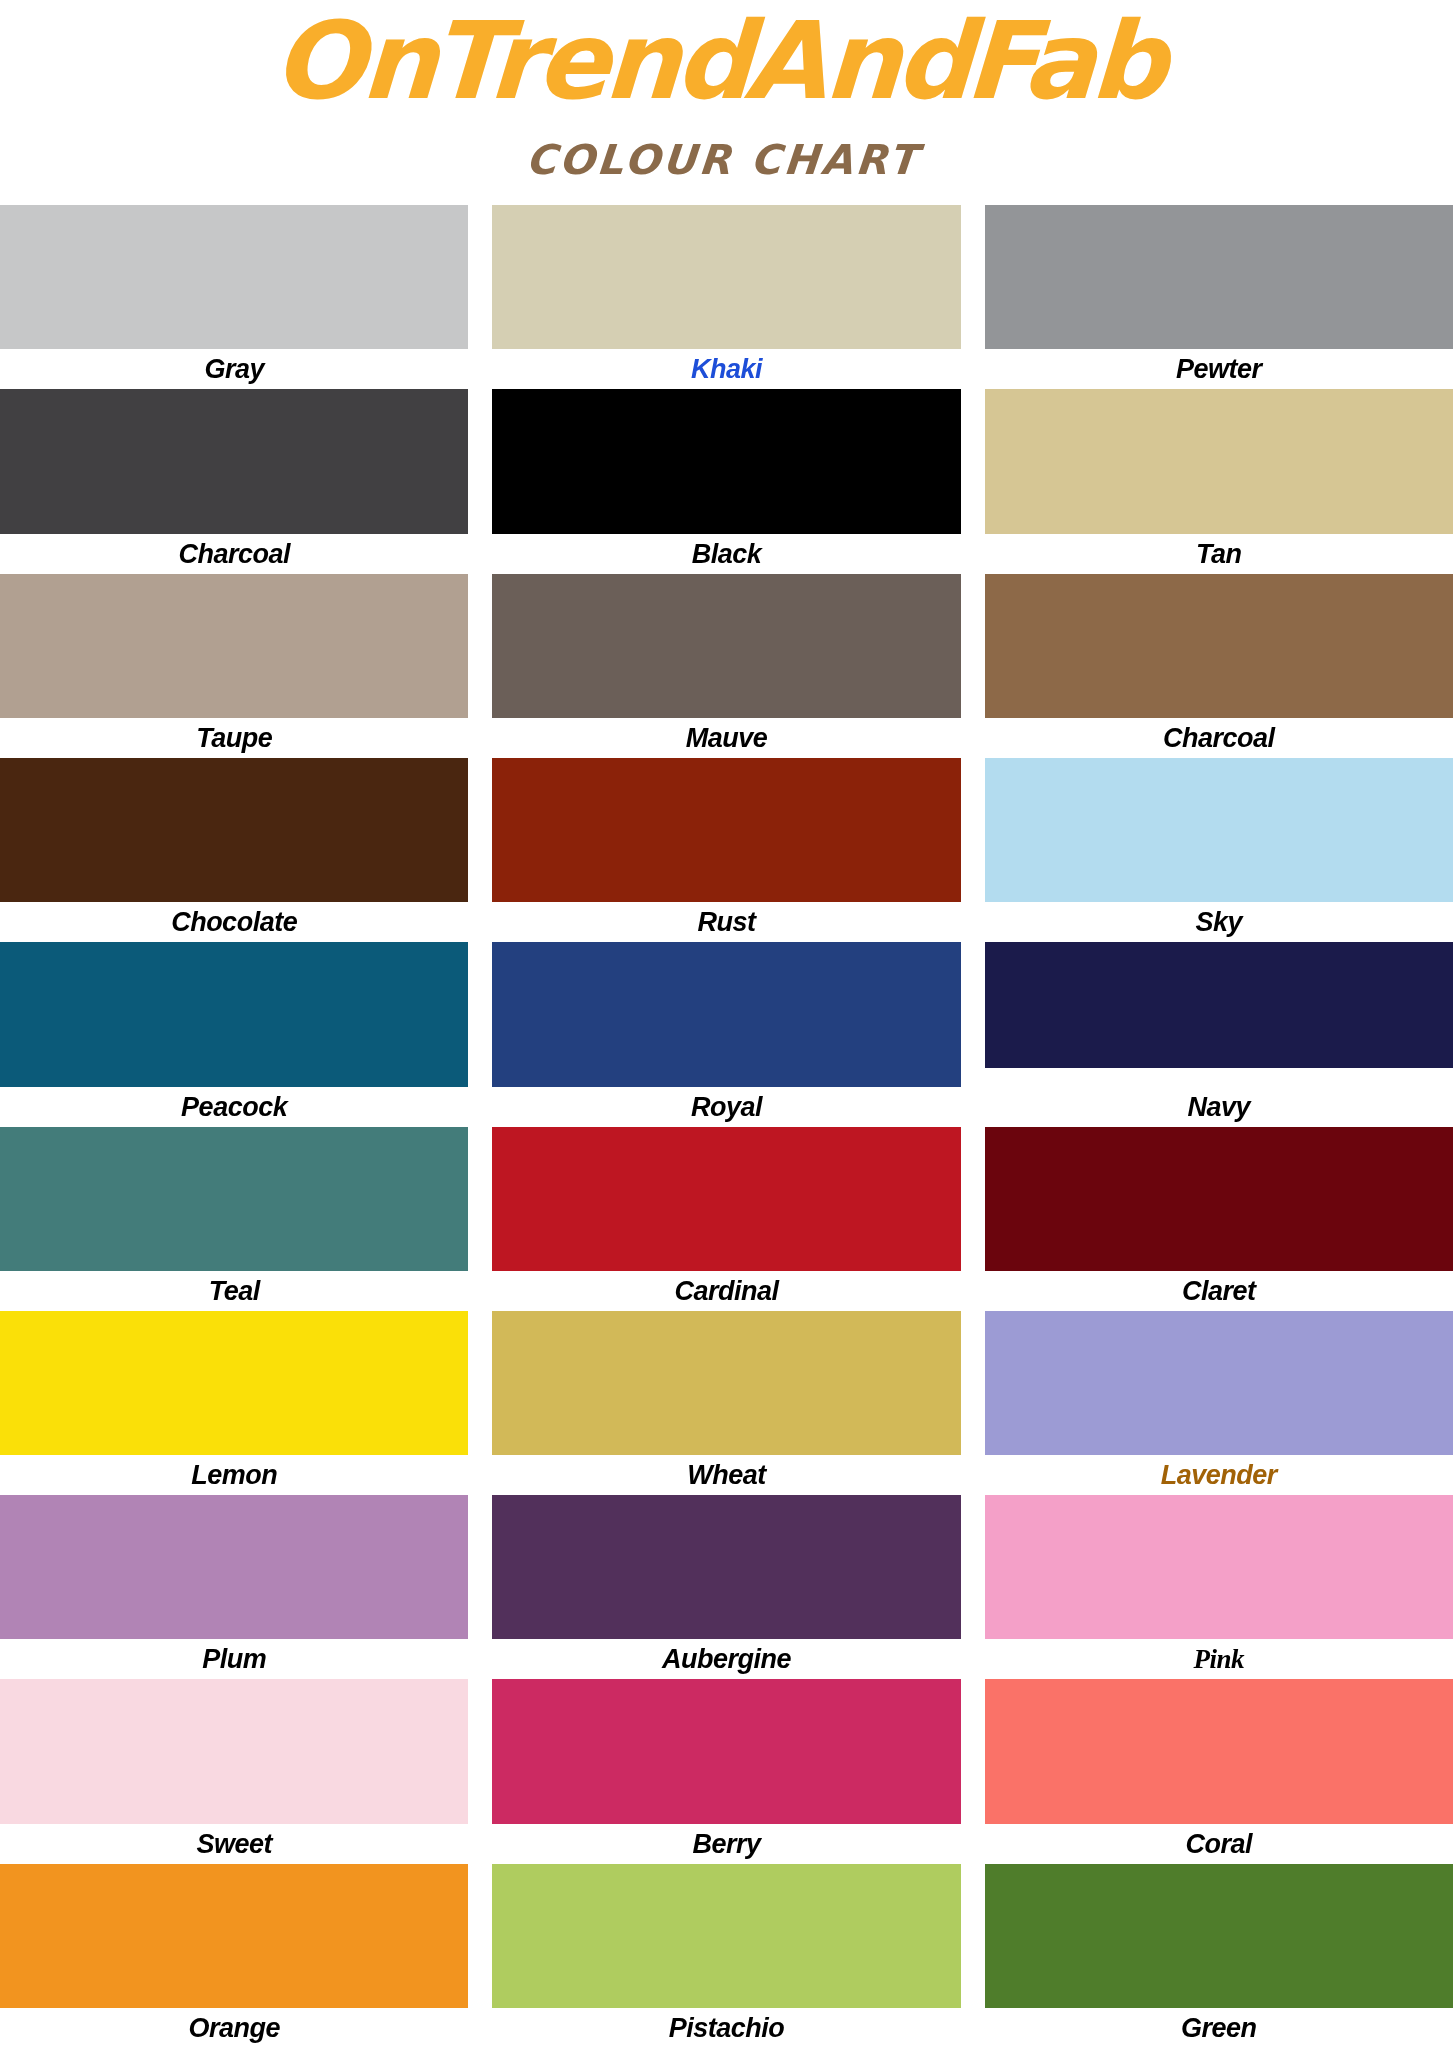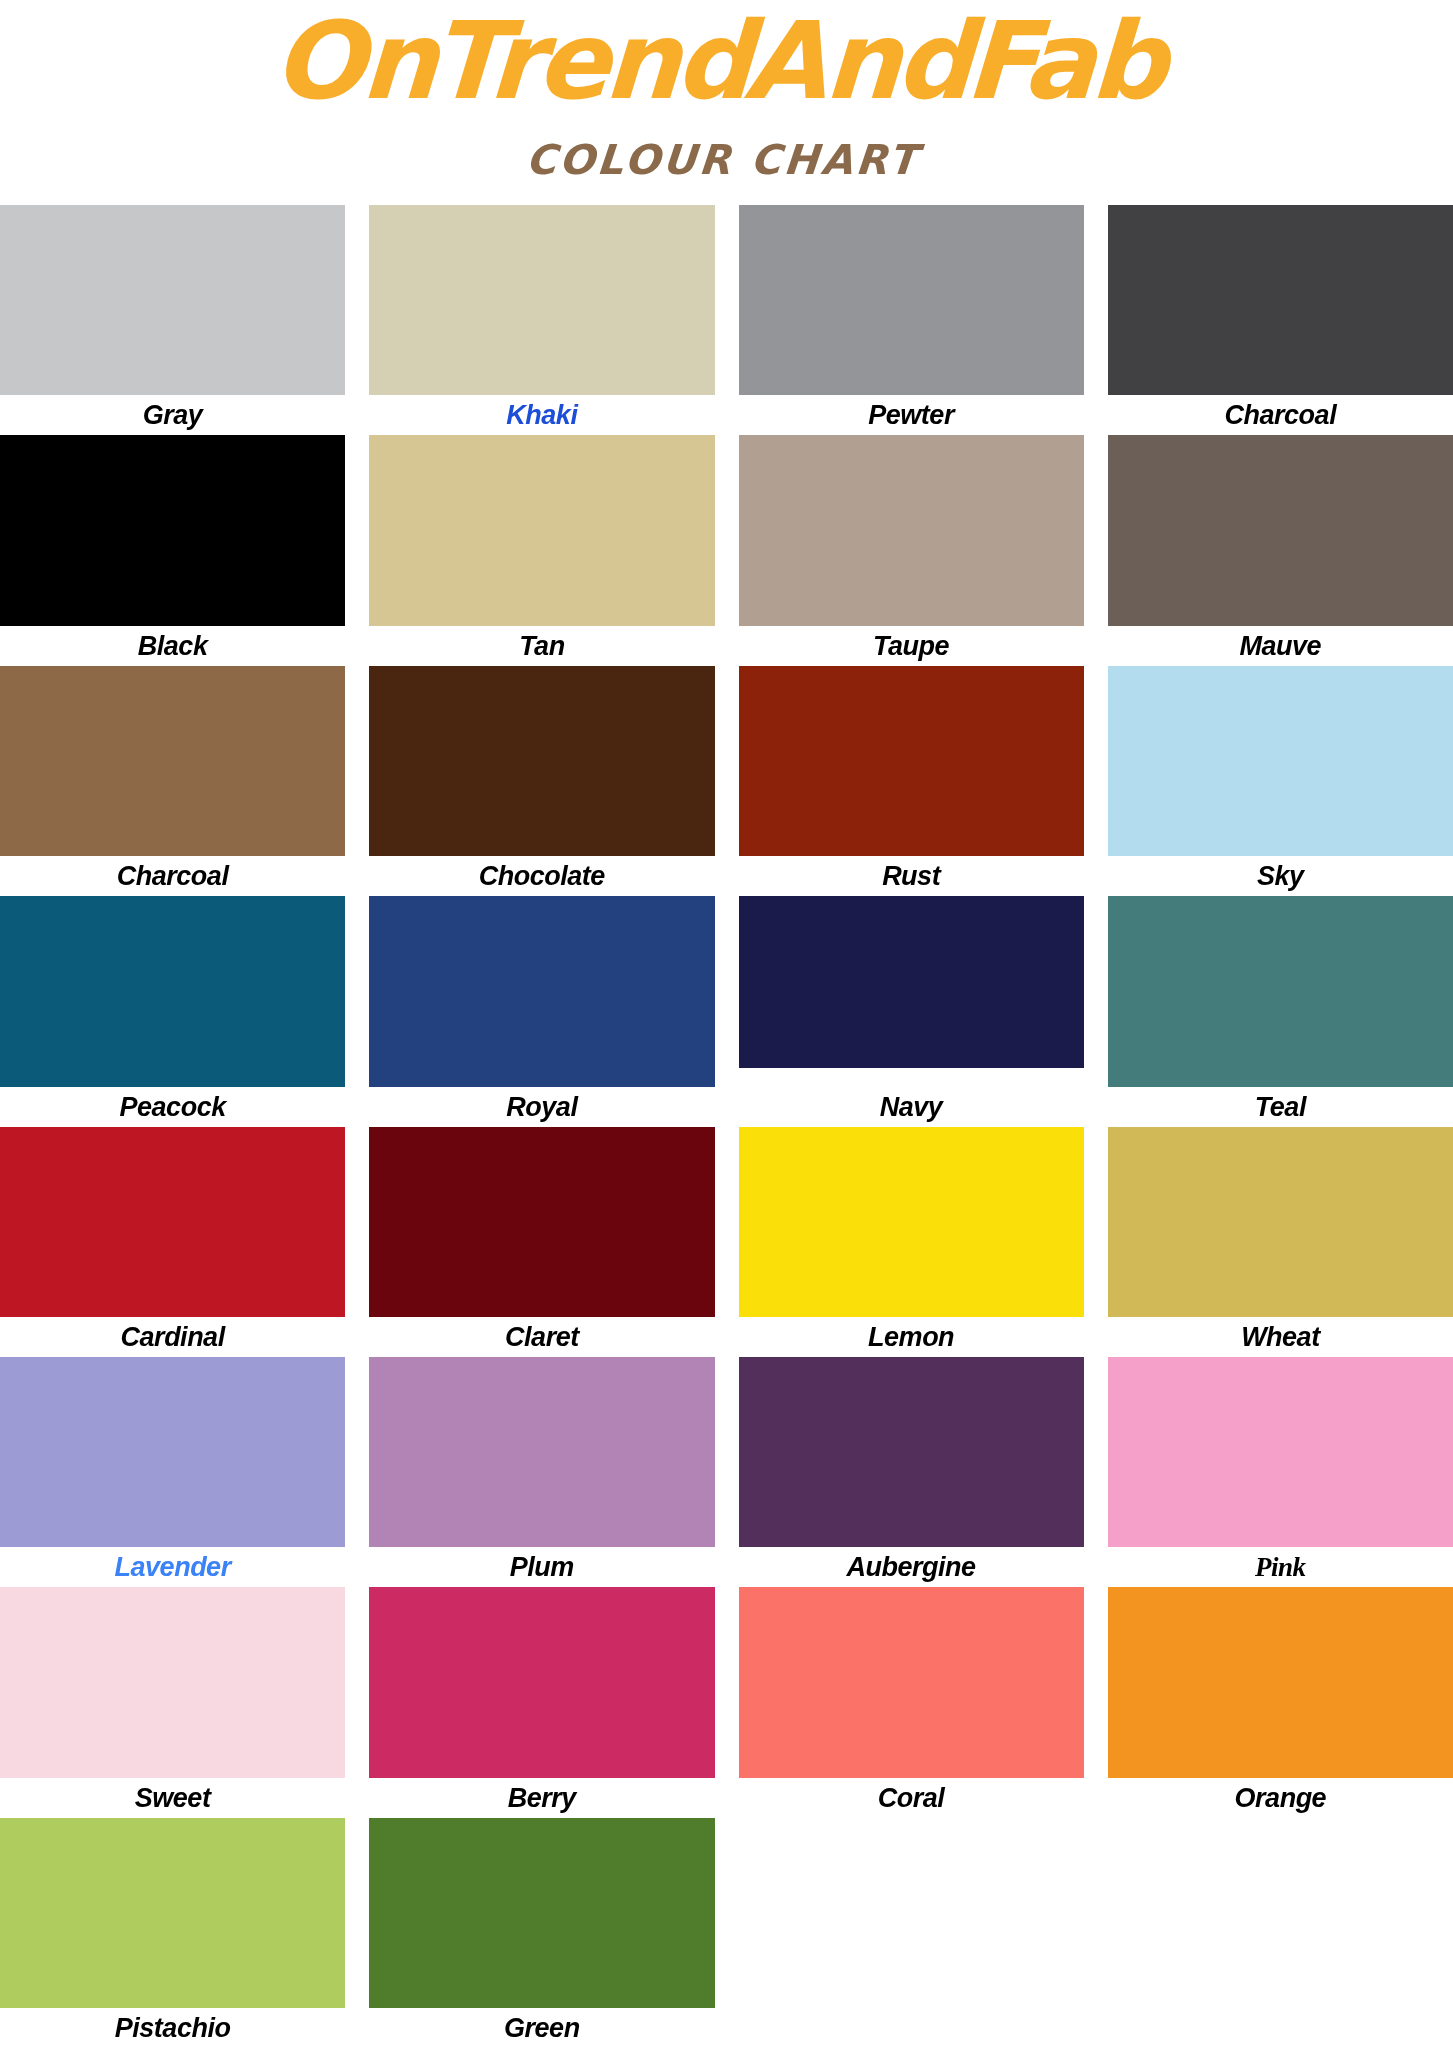--- a/index.html
+++ b/index.html
@@ -110,21 +110,21 @@
 </head>
 <body>
 
 <div class="page" style="background: rgb(255, 255, 255);">
 
   <div class="header">
     <div class="brand-logo" style="color: rgb(249, 174, 43);">OnTrendAndFab</div>
     <div class="brand-subtitle" style="color: rgb(138, 106, 74);">COLOUR CHART</div>
   </div>
 
-  <div class="swatch-grid" style="grid-template-columns: repeat(4, 1fr);">
+  <div class="swatch-grid" style="grid-template-columns: repeat(3, 1fr);">
 
   <div class="swatch-cell">
         <div class="swatch-chip" style="background-color: rgb(198, 199, 200);"></div>
         <div class="swatch-label" style="color: rgb(0, 0, 0);">Gray</div>
       </div>
       <div class="swatch-cell">
         <div class="swatch-chip" style="background-color: rgb(213, 207, 179);"></div>
         <div class="swatch-label" style="color: #1d4ed8;">Khaki</div>
       </div>
       <div class="swatch-cell">
@@ -194,21 +194,21 @@
       <div class="swatch-cell">
         <div class="swatch-chip" style="background-color: rgb(250, 224, 8);"></div>
         <div class="swatch-label" style="color: #000000;">Lemon</div>
       </div>
       <div class="swatch-cell">
         <div class="swatch-chip" style="background-color: rgb(210, 185, 88);"></div>
         <div class="swatch-label" style="color: rgb(0, 0, 0);">Wheat</div>
       </div>
       <div class="swatch-cell">
         <div class="swatch-chip" style="background-color: rgb(156, 155, 212);"></div>
-        <div class="swatch-label" style="color: #3b82f6;">Lavender</div>
+        <div class="swatch-label" style="color: #a16207;">Lavender</div>
       </div>
       <div class="swatch-cell">
         <div class="swatch-chip" style="background-color: rgb(177, 132, 181);"></div>
         <div class="swatch-label" style="color: rgb(0, 0, 0);">Plum</div>
       </div>
       <div class="swatch-cell">
         <div class="swatch-chip" style="background-color: rgb(82, 48, 91);"></div>
         <div class="swatch-label" style="color: rgb(0, 0, 0);">Aubergine</div>
       </div>
       <div class="swatch-cell">

